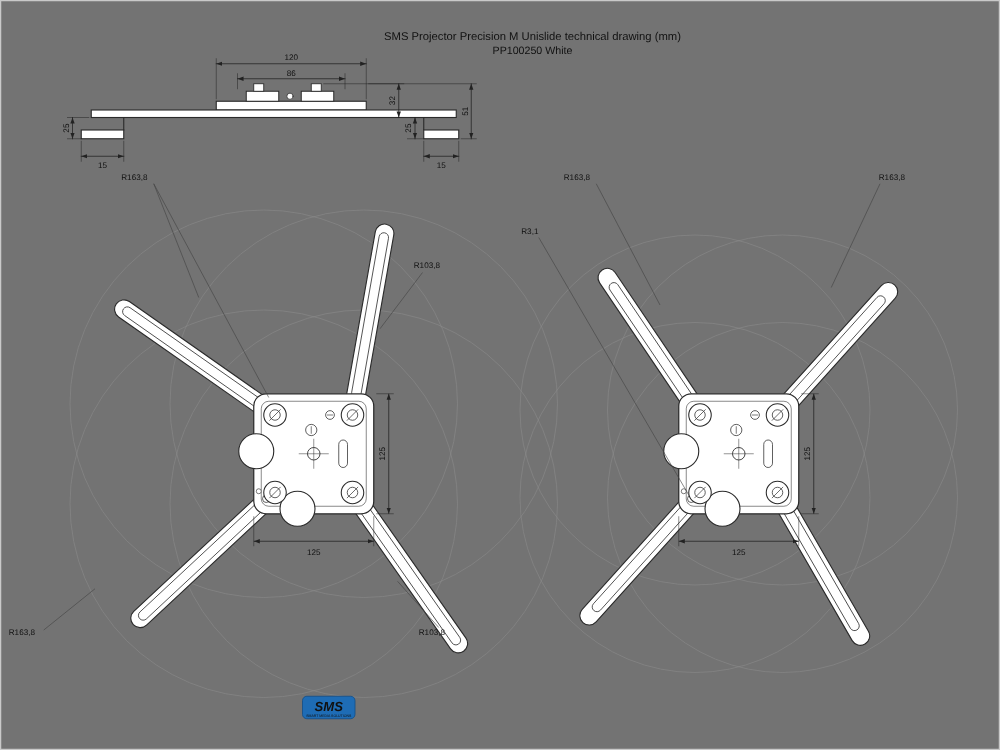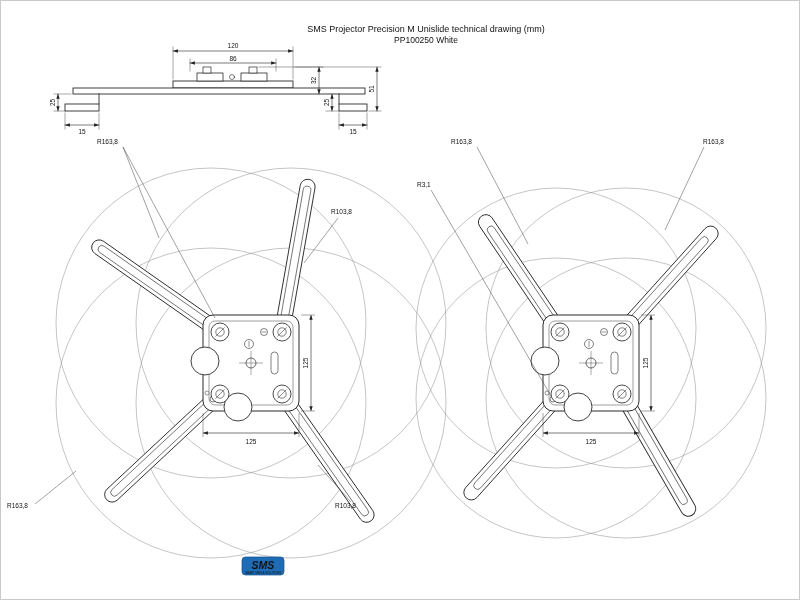--- a/index.html
+++ b/index.html
@@ -1,17 +1,17 @@
 <!DOCTYPE html>
 <html><head>
 <meta charset="utf-8">
 <style>
   html,body{margin:0;padding:0;background:#e8e8e8;}
   body{font-family:"Liberation Sans","DejaVu Sans",sans-serif;}
-  .page{position:relative;width:798px;height:598px;margin:0 auto;background:#ffffff;border:1px solid #c9c9c9;overflow:hidden;}
+  .page{position:relative;width:798px;height:598px;margin:0 auto;background:#737373;border:1px solid #c9c9c9;overflow:hidden;}
   svg{display:block;}
   text{fill:#111;}
   .dimtxt{font-size:6.5px;}
   .rlabel{font-size:6.5px;}
   .titletxt{font-size:9px;}
   .subtitletxt{font-size:8.5px;}
 </style>
 </head>
 <body>
 

